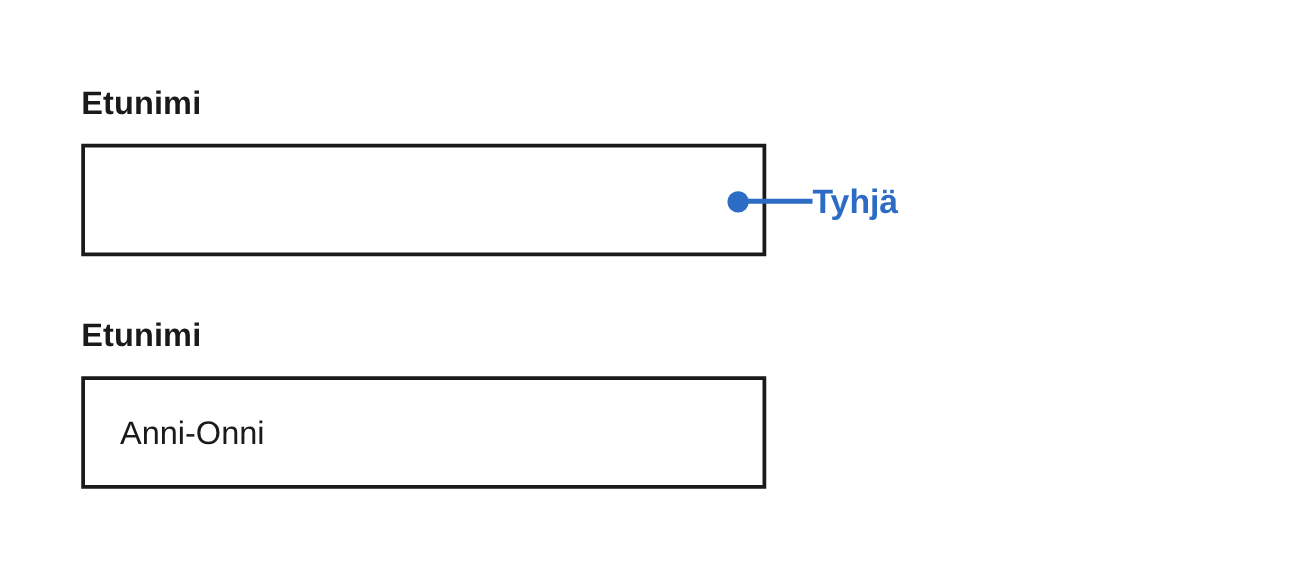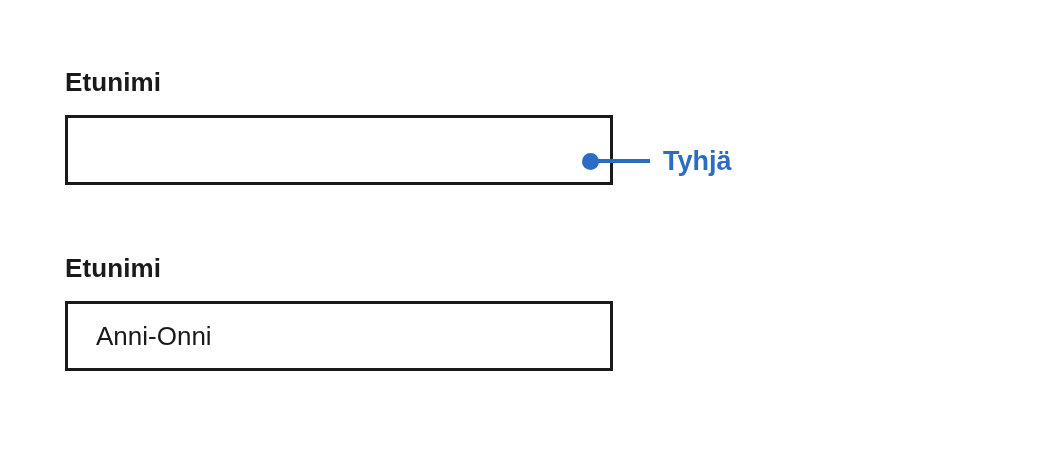--- a/index.html
+++ b/index.html
@@ -35,21 +35,21 @@
     color: #1a1a1a;
     line-height: 32px;
     letter-spacing: 0.1px;
     white-space: nowrap;
   }
 
   .field-box {
     position: relative;
     box-sizing: border-box;
     width: 548px;
-    height: 70px;
+    height: 90px;
     margin-top: 17px;
     border: 3px solid #1a1a1a;
     background: #ffffff;
     display: flex;
     align-items: center;
   }
 
   .field-value {
     font-size: 26px;
     font-weight: normal;
@@ -81,21 +81,21 @@
     flex: 0 0 auto;
   }
   .callout-line {
     width: 52px;
     height: 4px;
     background: #2d6cc4;
     flex: 0 0 auto;
     margin-left: -1px;
   }
   .callout-text {
-    margin-left: 13px;
+    margin-left: 0;
     font-size: 27px;
     font-weight: bold;
     color: #2d6cc4;
     line-height: 1;
     white-space: nowrap;
     pointer-events: auto;
   }
 </style>
 </head>
 <body>

